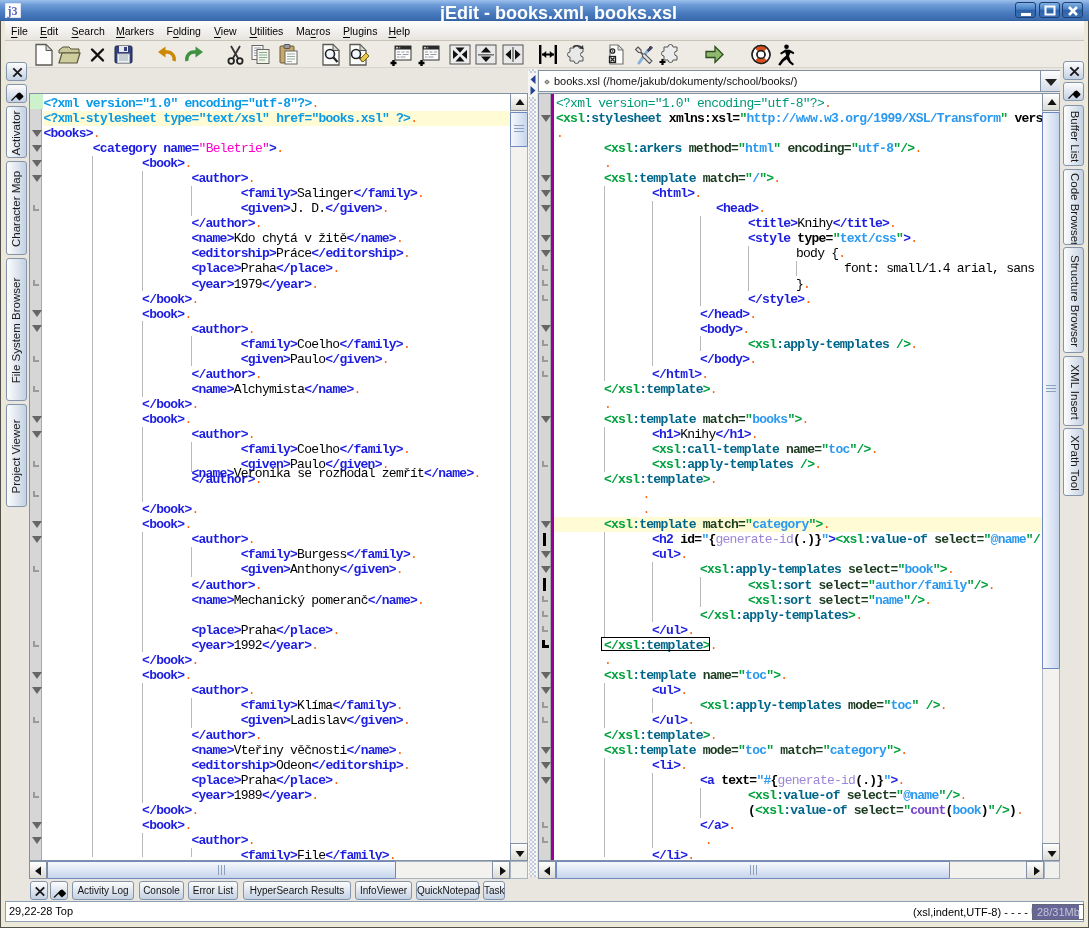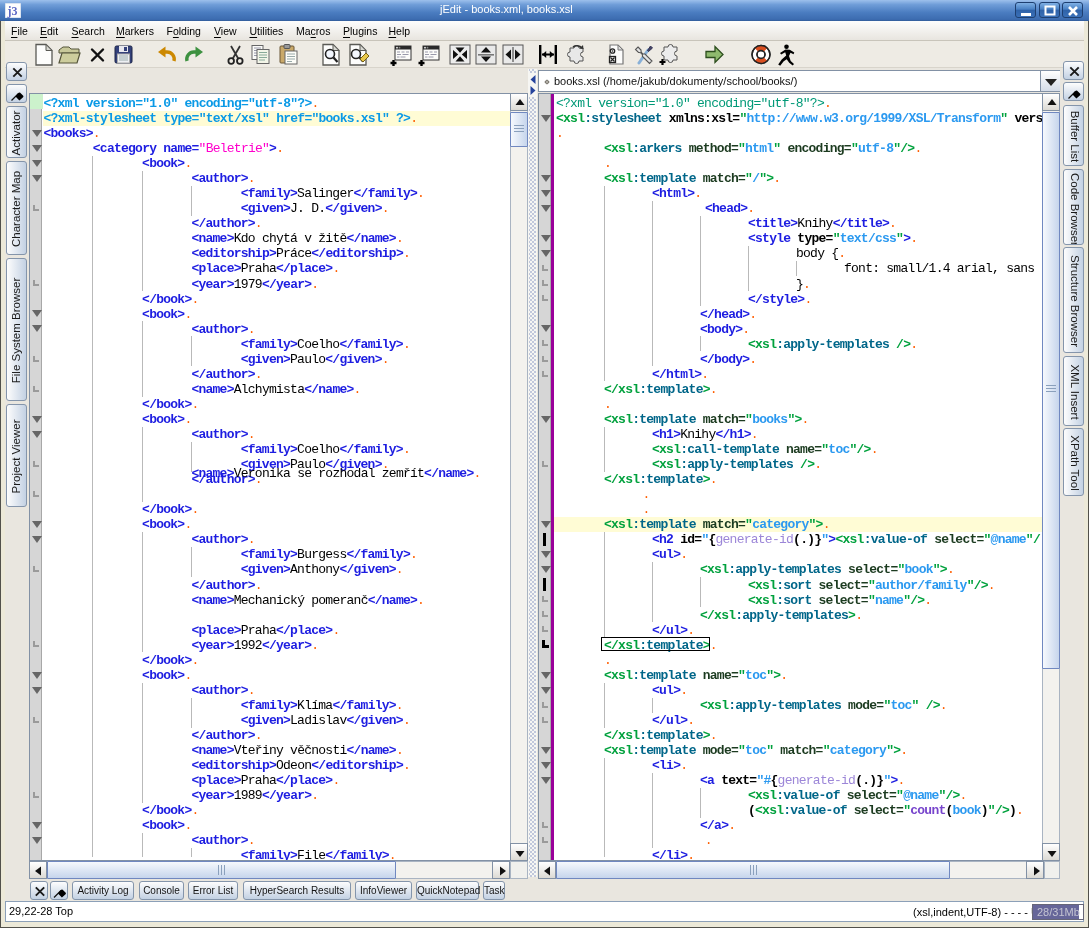--- a/index.html
+++ b/index.html
@@ -1,18 +1,18 @@
 <!DOCTYPE html>
 <html><head><meta charset="utf-8"><style>
 *{margin:0;padding:0;box-sizing:border-box}
 html,body{width:1089px;height:928px;overflow:hidden;background:#555}
 #win{position:absolute;left:0;top:0;width:1089px;height:928px;background:#ece9d8;font-family:"Liberation Sans",sans-serif;outline:1px solid #51504a;outline-offset:-1px}
 .abs{position:absolute}
 #title{left:0;top:0;width:1089px;height:21px;background:linear-gradient(#9dc0ec 0%,#6f9dd8 22%,#4a7cc0 60%,#3c6cb0 92%,#315c9a 100%)}
-#title .txt{position:absolute;left:440px;top:3px;color:#fff;font-weight:normal;font-size:11px;letter-spacing:0px}
+#title .txt{position:absolute;left:440px;top:3px;color:#fff;font-weight:bold;font-size:18px;letter-spacing:0px}
 .wbtn{position:absolute;top:2px;width:21px;height:16px;border:1px solid #1e3f70;border-radius:3px;background:linear-gradient(#7fb0e4 0%,#4880c4 45%,#2f62a8 50%,#3a70b8 100%)}
 .wbtn svg{position:absolute;left:0;top:0}
 #menubar{left:5px;top:21px;width:1079px;height:20px;background:linear-gradient(#fdfdfd,#e8e5df);border-bottom:1px solid #c8c4ba}
 #menubar span{position:absolute;top:4px;font-size:10.5px;color:#000}
 #menubar u{text-decoration:underline;text-underline-offset:2px}
 #toolbar{left:5px;top:41px;width:1079px;height:27px;background:#eeebe4;border-bottom:1px solid #d8d4cb}
 #toolbar svg{position:absolute;top:2px}
 #mainbg{left:5px;top:68px;width:1079px;height:854px;background:#e9e6df}
 .vtab{position:absolute;border:1px solid #8495ab;background:linear-gradient(90deg,#fdfdfd,#c3d1e3);border-radius:3px;overflow:hidden}
 .vtab span{position:absolute;font-size:11.5px;color:#1a1a1a;white-space:nowrap}
@@ -463,21 +463,21 @@
       <div class="fl" style="left:3px;top:743.1px"></div>
       <div class="ftri" style="left:2px;top:682.9px"></div>
       <div class="fl" style="left:3px;top:728.0px"></div>
       <div class="code" style="left:17.0px;top:1.90px"><i class="q">&lt;?xml&nbsp;version="1.0"&nbsp;encoding="utf-8"?&gt;</i><i class="d">.</i></div>
       <div class="code" style="left:17.0px;top:16.95px"><i class="g">&lt;xsl</i><i class="n">:stylesheet</i><i class="n">&nbsp;</i><i class="o">xmlns:xsl=</i><i class="g">"</i><i class="v">http://www.w3.org/1999/XSL/Transform</i><i class="g">"</i><i class="o">&nbsp;version</i></div>
       <div class="code" style="left:17.0px;top:32.00px"><i class="d">.</i></div>
       <div class="code" style="left:65.0px;top:47.05px"><i class="g">&lt;xsl</i><i class="n">:arkers</i><i class="n">&nbsp;</i><i class="a">method=</i><i class="g">"</i><i class="v">html</i><i class="g">"</i><i class="n">&nbsp;</i><i class="a">encoding=</i><i class="g">"</i><i class="v">utf-8</i><i class="g">"</i><i class="g">/&gt;</i><i class="d">.</i></div>
       <div class="code" style="left:65.0px;top:62.10px"><i class="d">.</i></div>
       <div class="code" style="left:65.0px;top:77.15px"><i class="g">&lt;xsl</i><i class="n">:template</i><i class="n">&nbsp;</i><i class="a">match=</i><i class="g">"</i><i class="v">/</i><i class="g">"</i><i class="g">&gt;</i><i class="d">.</i></div>
       <div class="code" style="left:113.0px;top:92.20px"><i class="t">&lt;html&gt;</i><i class="d">.</i></div>
-      <div class="code" style="left:166px;top:107.25px"><i class="t">&lt;head&gt;</i><i class="d">.</i></div>
+      <div class="code" style="left:177px;top:107.25px"><i class="t">&lt;head&gt;</i><i class="d">.</i></div>
       <div class="code" style="left:209.0px;top:122.30px"><i class="t">&lt;title&gt;</i><i class="k">Knihy</i><i class="t">&lt;/title&gt;</i><i class="d">.</i></div>
       <div class="code" style="left:209.0px;top:137.35px"><i class="t">&lt;style&nbsp;</i><i class="o">type=</i><i class="g">"</i><i class="v">text/css</i><i class="g">"</i><i class="t">&gt;</i><i class="d">.</i></div>
       <div class="code" style="left:257.0px;top:152.40px"><i class="k">body&nbsp;{</i><i class="d">.</i></div>
       <div class="code" style="left:305.0px;top:167.45px"><i class="k">font:&nbsp;small/1.4&nbsp;arial,&nbsp;sans</i></div>
       <div class="code" style="left:257.0px;top:182.50px"><i class="k">}</i><i class="d">.</i></div>
       <div class="code" style="left:209.0px;top:197.55px"><i class="t">&lt;/style&gt;</i><i class="d">.</i></div>
       <div class="code" style="left:161.0px;top:212.60px"><i class="t">&lt;/head&gt;</i><i class="d">.</i></div>
       <div class="code" style="left:161.0px;top:227.65px"><i class="t">&lt;body&gt;</i><i class="d">.</i></div>
       <div class="code" style="left:209.0px;top:242.70px"><i class="g">&lt;xsl</i><i class="n">:apply-templates</i><i class="n">&nbsp;</i><i class="g">/&gt;</i><i class="d">.</i></div>
       <div class="code" style="left:161.0px;top:257.75px"><i class="t">&lt;/body&gt;</i><i class="d">.</i></div>

